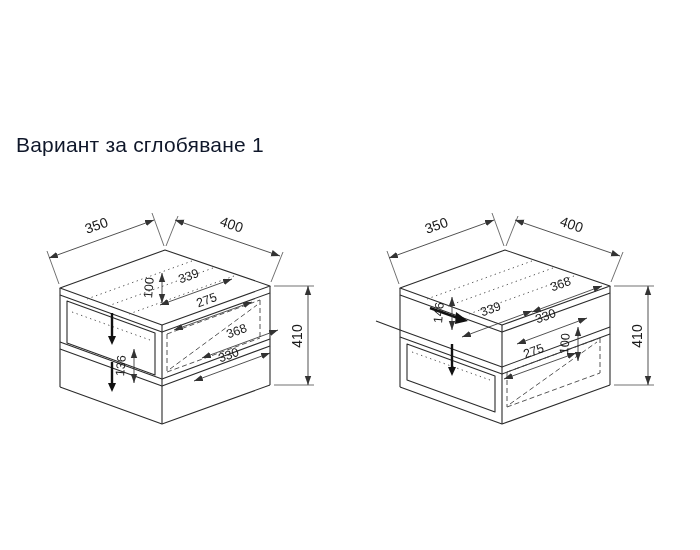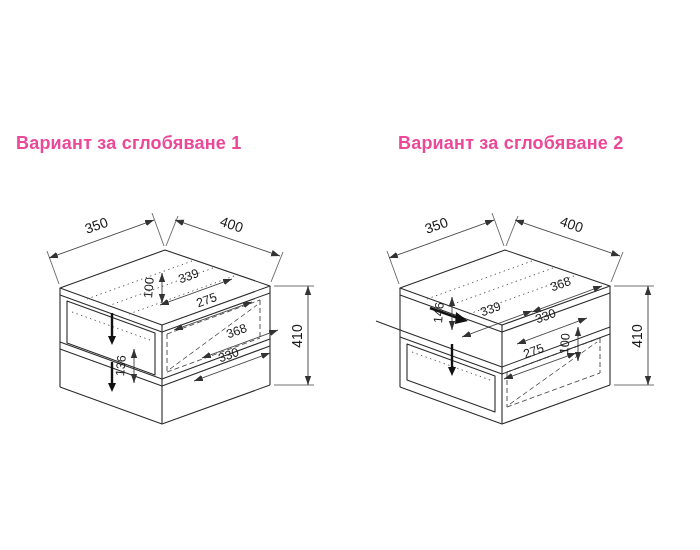--- a/index.html
+++ b/index.html
@@ -1,18 +1,18 @@
 <!DOCTYPE html>
 <html><head>
 <meta charset="utf-8">
 <style>
   html,body{margin:0;padding:0;background:#fff;}
   #screen{position:relative;width:700px;height:550px;background:#ffffff;overflow:hidden;
           font-family:"Liberation Sans",sans-serif;}
-  .diagram-title{position:absolute;font-size:18px;color:#ec4899;letter-spacing:.2px;white-space:nowrap;font-weight:bold;}
+  .diagram-title{position:absolute;font-size:21px;color:#0f172a;letter-spacing:.2px;white-space:nowrap;}
   #title-1{left:16px;top:133px;}
   #title-2{left:398px;top:133px;}
   svg{position:absolute;overflow:visible;}
   #svg-1{left:12px;top:172px;}
   #svg-2{left:352px;top:172px;}
   .solid{stroke:#2b2b2b;stroke-width:1.1;fill:none;stroke-linejoin:round;}
   .face{fill:#ffffff;stroke:#2b2b2b;stroke-width:1.1;stroke-linejoin:round;}
   .hidden-l{stroke:#444;stroke-width:.9;fill:none;stroke-dasharray:5 3;}
   .dots{stroke:#555;stroke-width:1;fill:none;stroke-dasharray:1.3 3.5;}
   .dim{stroke:#333;stroke-width:.85;fill:none;}
@@ -22,21 +22,20 @@
   text{font-family:"Liberation Sans",sans-serif;fill:#1a1a1a;text-anchor:middle;}
   .dim-big{font-size:14px;}
   .dim-small{font-size:12.5px;}
 </style>
 </head>
 <body>
 
 <div id="screen">
 
   <div class="diagram-title" id="title-1">Вариант за сглобяване 1</div>
-  <div class="diagram-title" id="title-2">Вариант за сглобяване 2</div>
 
   <svg width="0" height="0">
     <defs>
       <marker id="arrowhead" viewBox="0 0 10 8" markerWidth="11" markerHeight="9" refX="9.5" refY="4" orient="auto-start-reverse" markerUnits="strokeWidth">
         <path d="M0,0.6 L9.5,4 L0,7.4 Z" fill="#333"></path>
       </marker>
     </defs>
   </svg>
 
   <svg id="svg-1" width="335" height="290" viewBox="0 0 335 290">

